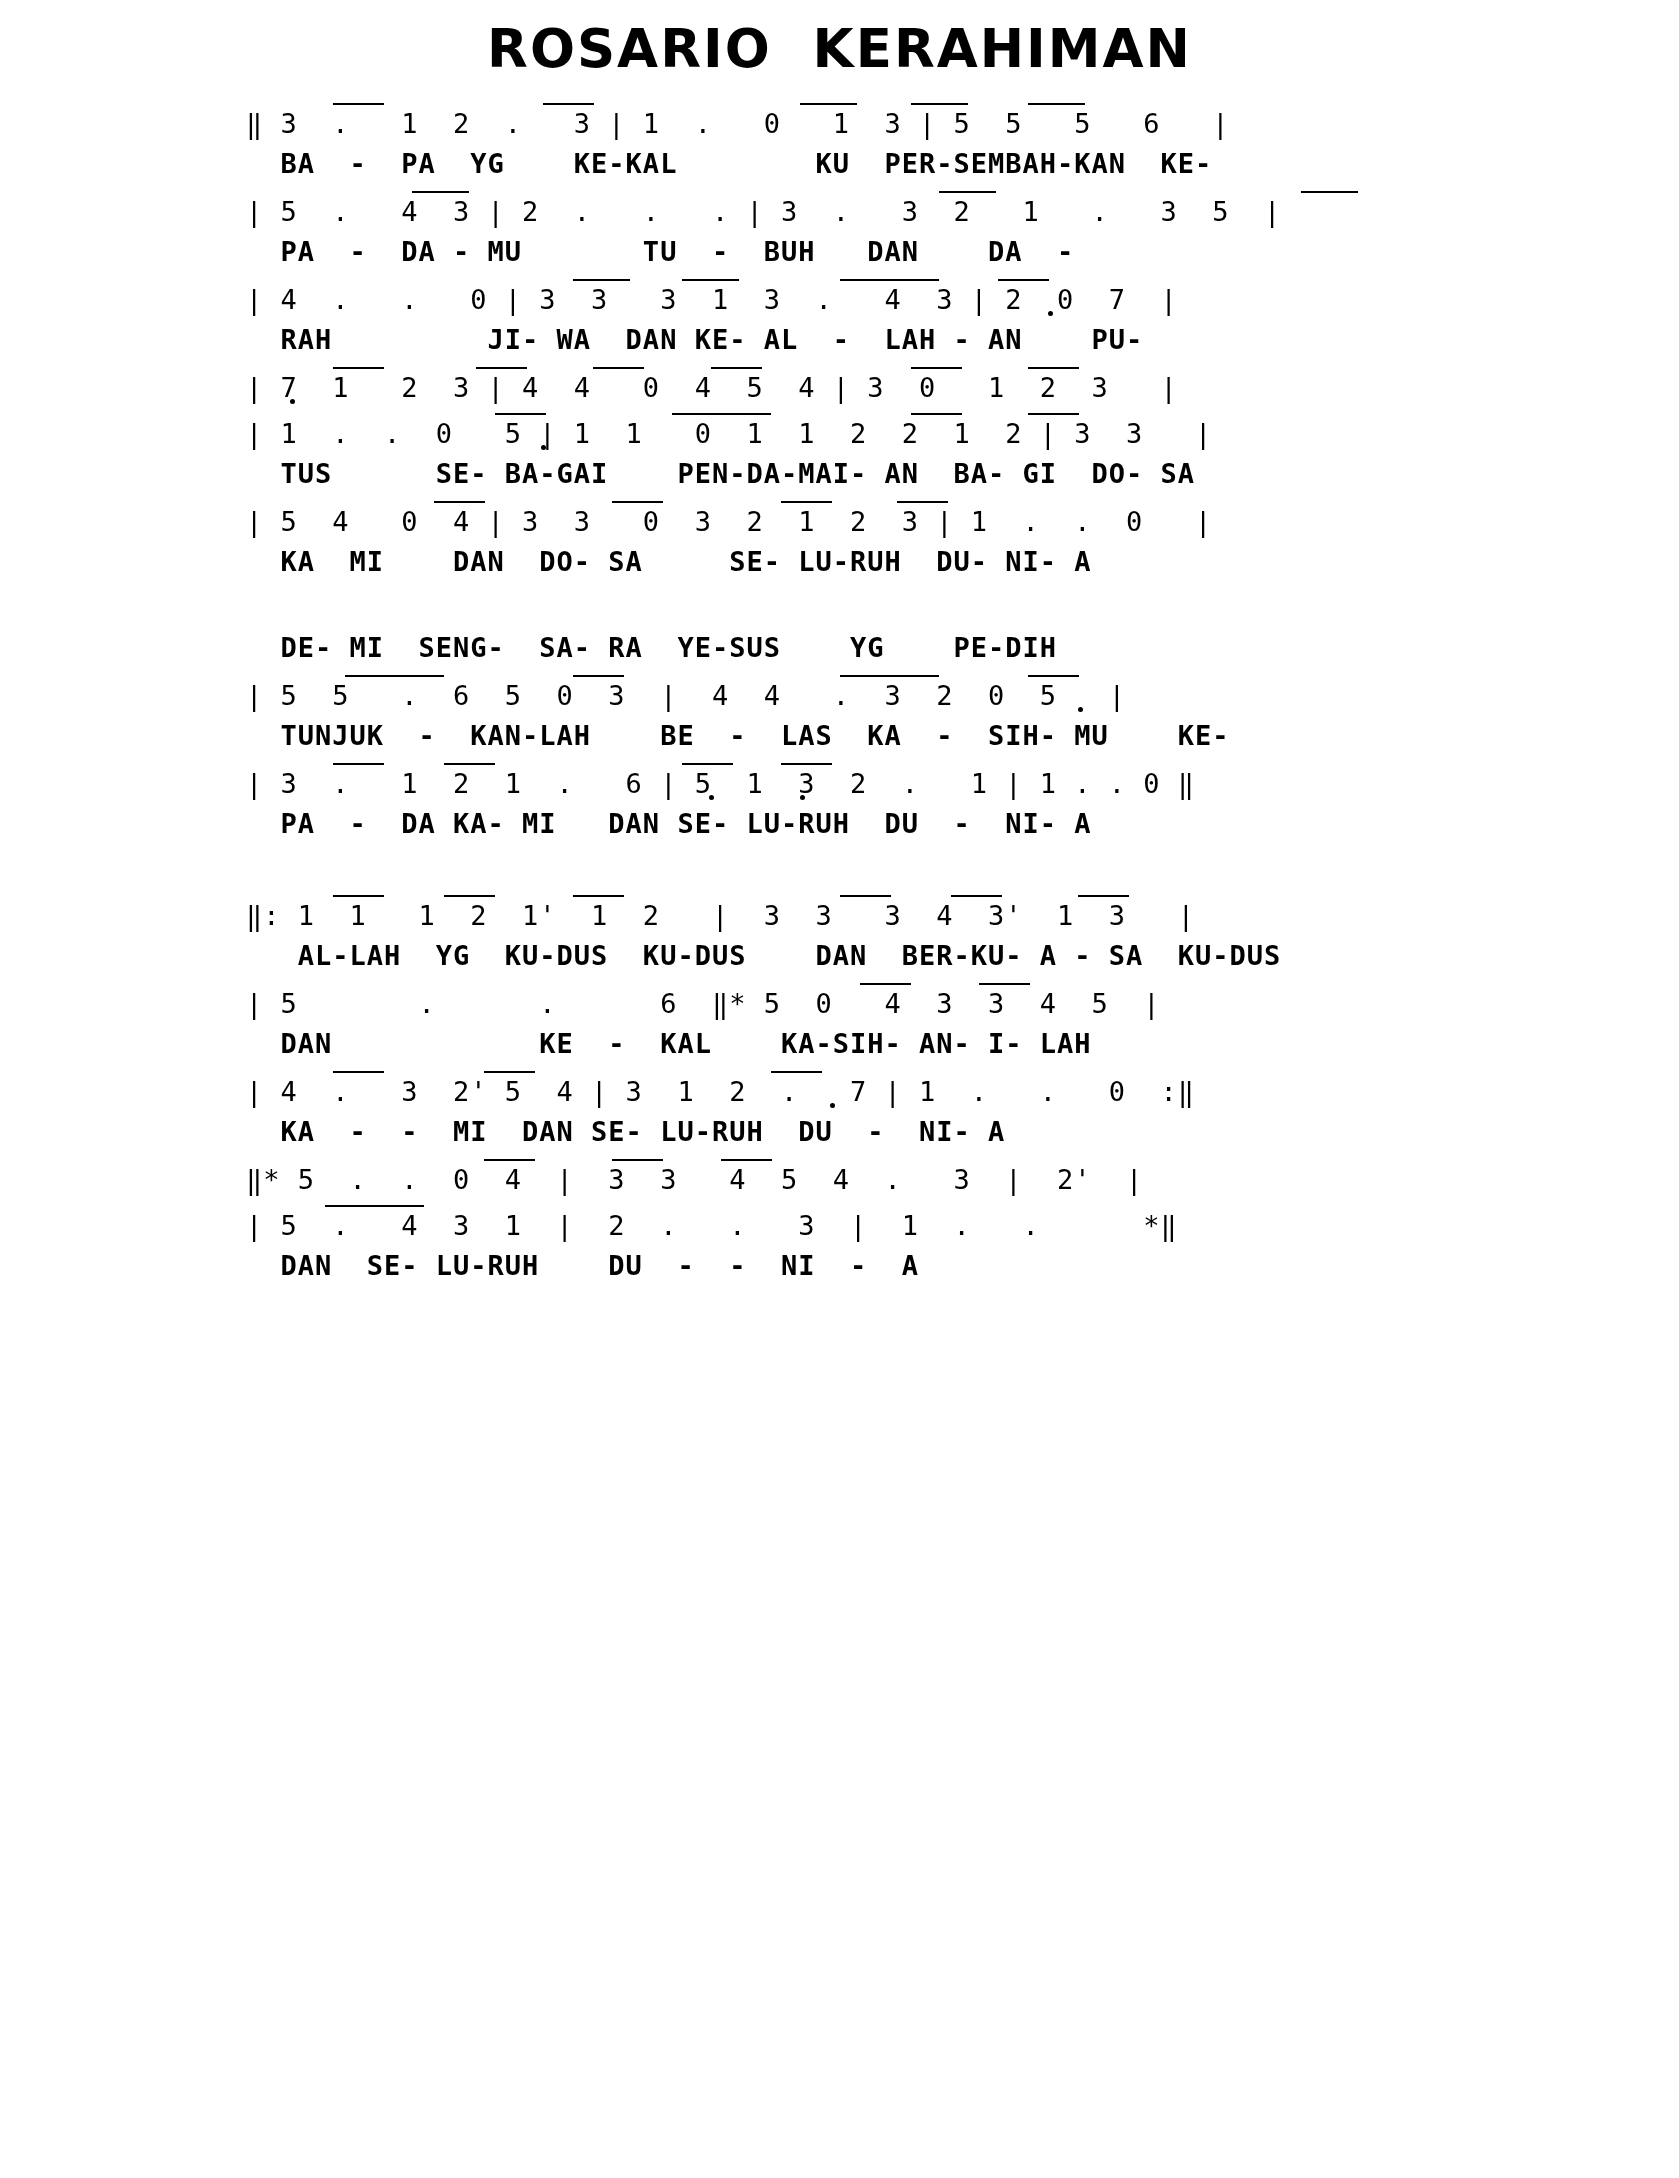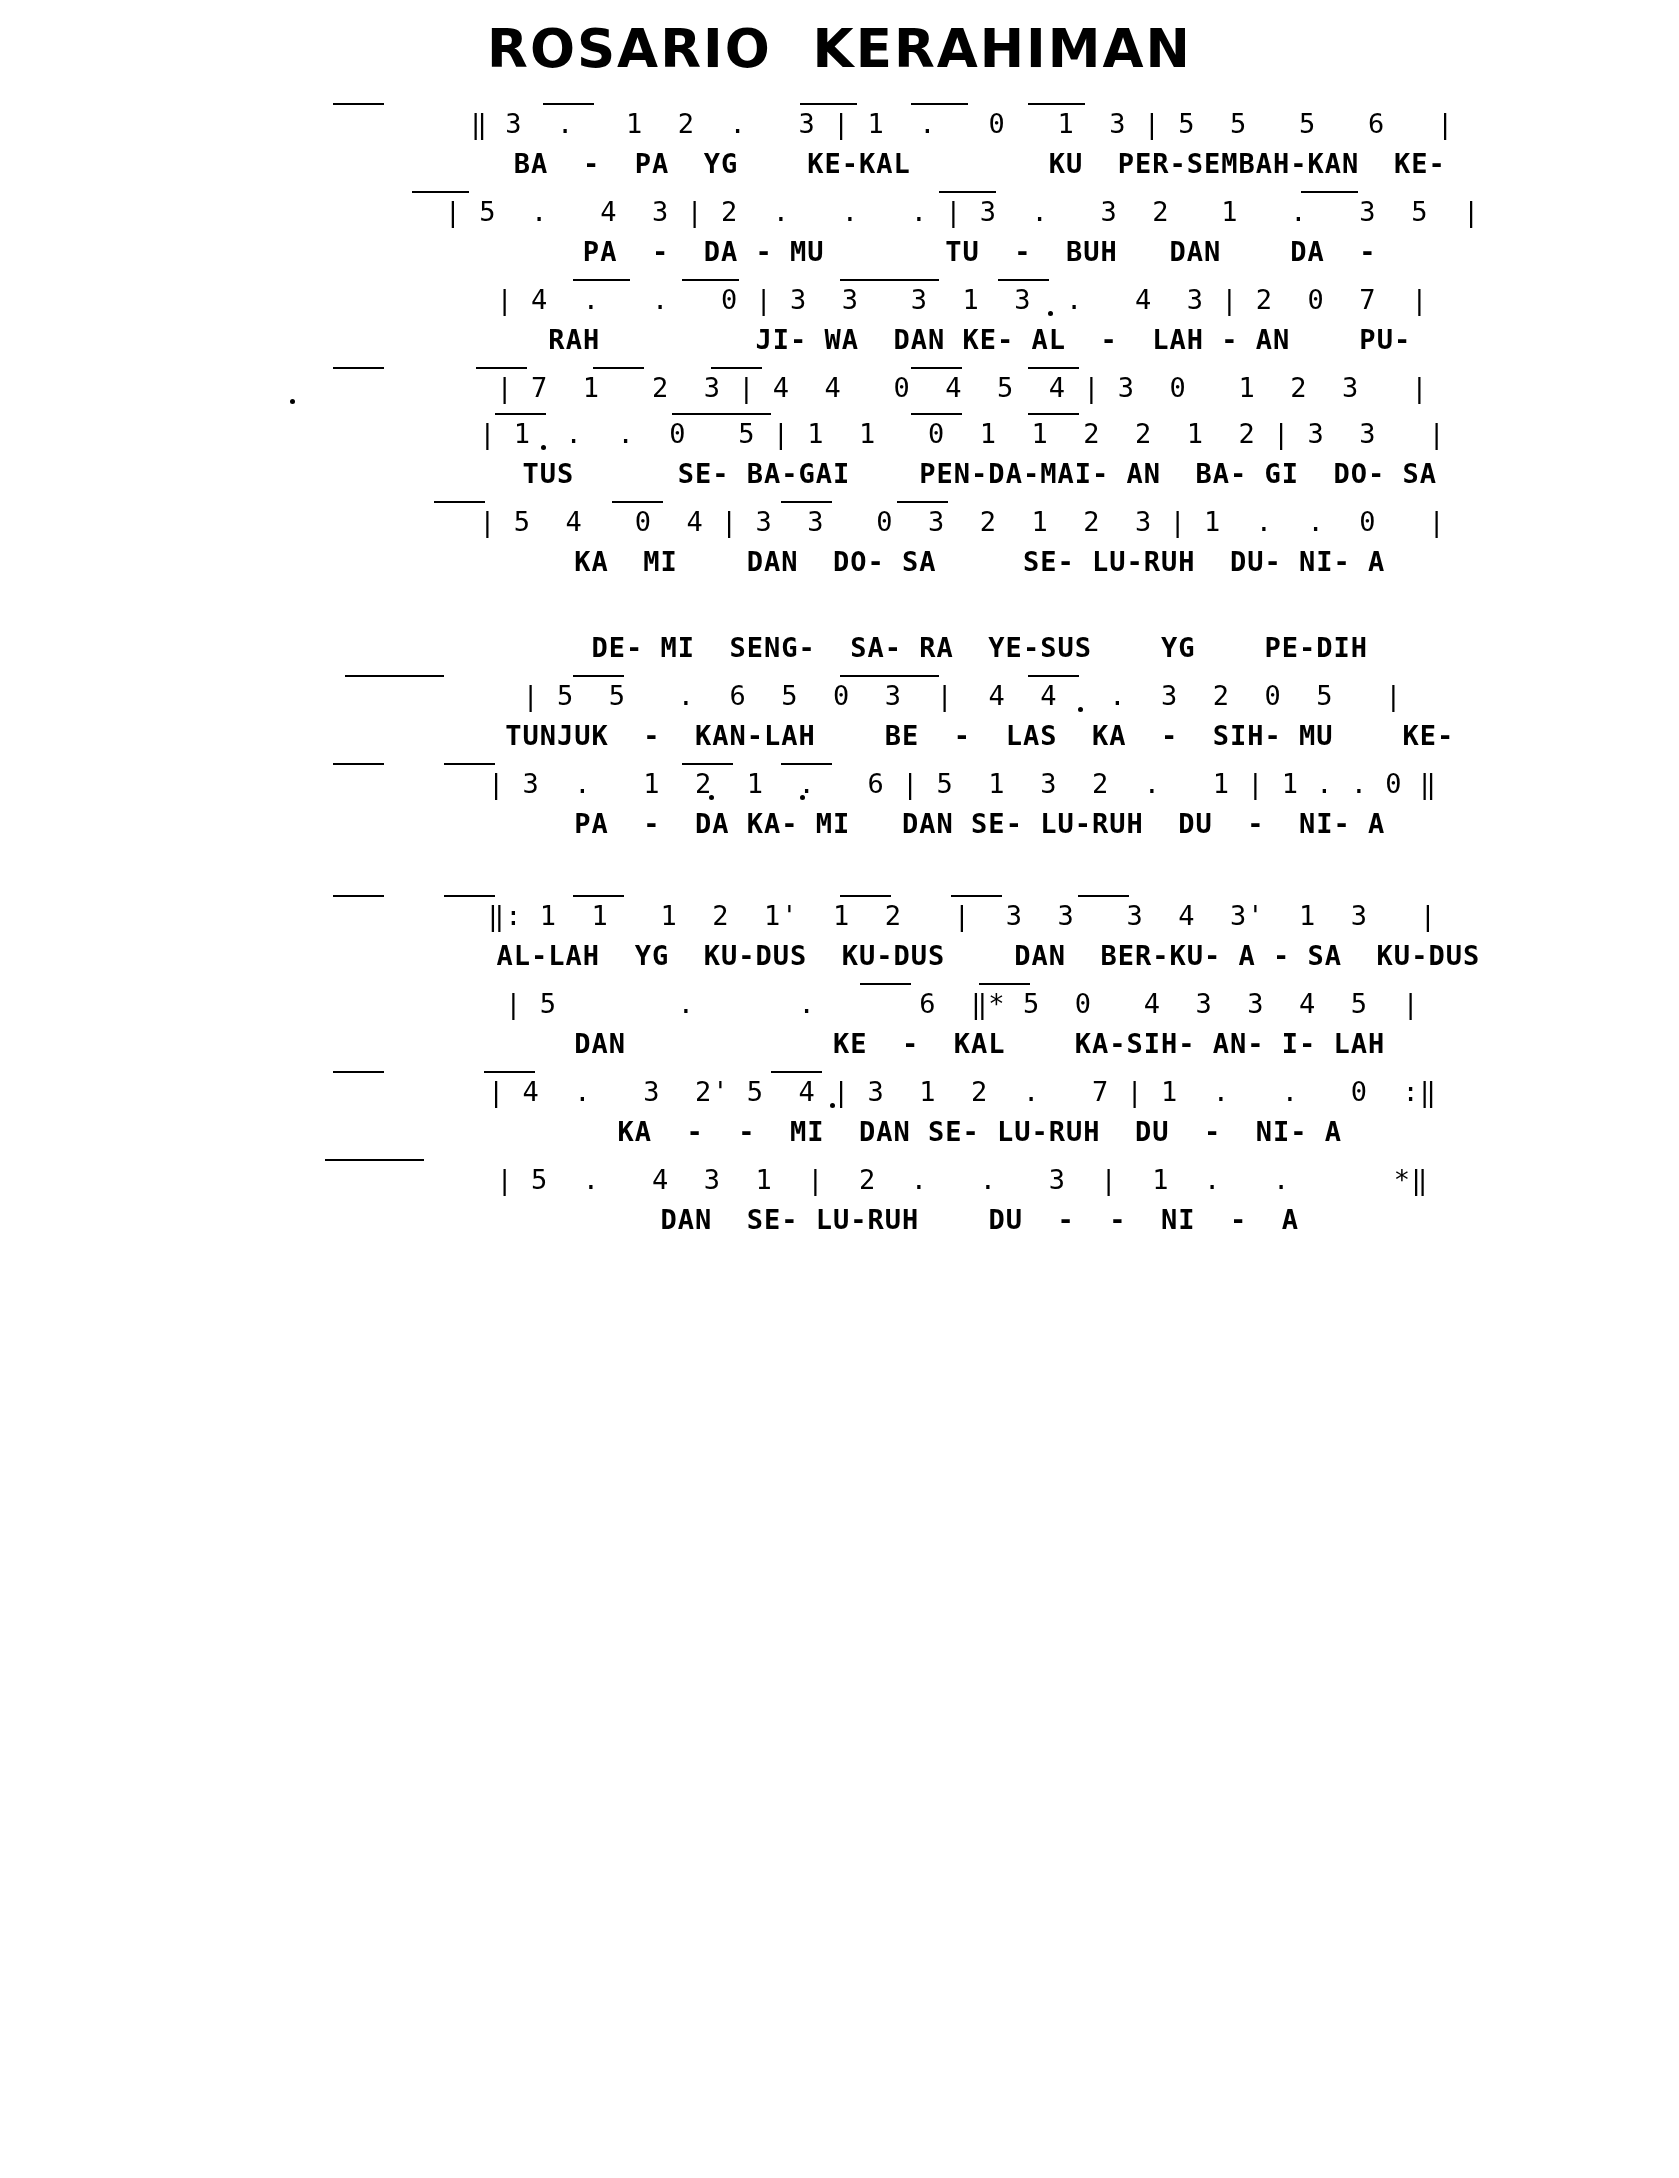--- a/index.html
+++ b/index.html
@@ -52,21 +52,20 @@
     right: 149px;
     top: 0;
     font-size: 27px;
     letter-spacing: 1px;
     white-space: pre;
   }
   .score {
     margin-top: 22px;
     padding-left: 246px;
     box-sizing: border-box;
-    text-align: center;
   }
   .system {
     margin-bottom: 0;
   }
   .system.gap {
     margin-top: 44px;
   }
   .line {
     position: relative;
     height: 42px;
@@ -133,19 +132,20 @@
         <div class="line notes">| 3  .   1  2  1  .   6 | 5  1  3  2  .   1 | 1 . . 0 ‖<div class="beams"><div class="beam" style="left: 87px; width: 51px; top: 2px;"></div><div class="beam" style="left: 198px; width: 51px; top: 2px;"></div><div class="beam" style="left: 436px; width: 51px; top: 2px;"></div><div class="beam" style="left: 535px; width: 51px; top: 2px;"></div><div class="dot-below" style="left: 463px; top: 34px;"></div><div class="dot-below" style="left: 554px; top: 34px;"></div></div></div>
         <div class="line lyrics">  PA  -  DA KA- MI   DAN SE- LU-RUH  DU  -  NI- A</div>
       </div>
       <div class="system gap">
         <div class="line notes">‖: 1  1   1  2  1'  1  2   |  3  3   3  4  3'  1  3   |<div class="beams"><div class="beam" style="left: 87px; width: 51px; top: 2px;"></div><div class="beam" style="left: 198px; width: 51px; top: 2px;"></div><div class="beam" style="left: 327px; width: 51px; top: 2px;"></div><div class="beam" style="left: 594px; width: 51px; top: 2px;"></div><div class="beam" style="left: 705px; width: 51px; top: 2px;"></div><div class="beam" style="left: 832px; width: 51px; top: 2px;"></div></div></div>
         <div class="line lyrics">   AL-LAH  YG  KU-DUS  KU-DUS    DAN  BER-KU- A - SA  KU-DUS</div>
         <div class="line notes">| 5       .      .      6  ‖* 5  0   4  3  3  4  5  |<div class="beams"><div class="beam" style="left: 614px; width: 51px; top: 2px;"></div><div class="beam" style="left: 733px; width: 51px; top: 2px;"></div></div></div>
         <div class="line lyrics">  DAN            KE  -  KAL    KA-SIH- AN- I- LAH</div>
         <div class="line notes">| 4  .   3  2' 5  4 | 3  1  2  .   7 | 1  .   .   0  :‖<div class="beams"><div class="beam" style="left: 87px; width: 51px; top: 2px;"></div><div class="beam" style="left: 238px; width: 51px; top: 2px;"></div><div class="beam" style="left: 525px; width: 51px; top: 2px;"></div><div class="dot-below" style="left: 584px; top: 34px;"></div></div></div>
         <div class="line lyrics">  KA  -  -  MI  DAN SE- LU-RUH  DU  -  NI- A</div>
+        <div class="line notes">‖* 5  .  .  0  4  |  3  3   4  5  4  .   3  |  2'  |<div class="beams"><div class="beam" style="left: 238px; width: 51px; top: 2px;"></div><div class="beam" style="left: 366px; width: 51px; top: 2px;"></div><div class="beam" style="left: 475px; width: 51px; top: 2px;"></div></div></div>
         <div class="line notes">| 5  .   4  3  1  |  2  .   .   3  |  1  .   .      *‖<div class="beams"><div class="beam" style="left: 79px; width: 99px; top: 2px;"></div></div></div>
         <div class="line lyrics">  DAN  SE- LU-RUH    DU  -  -  NI  -  A</div>
       </div>
     </div>
 
 </div>
 
 
 </body></html>

